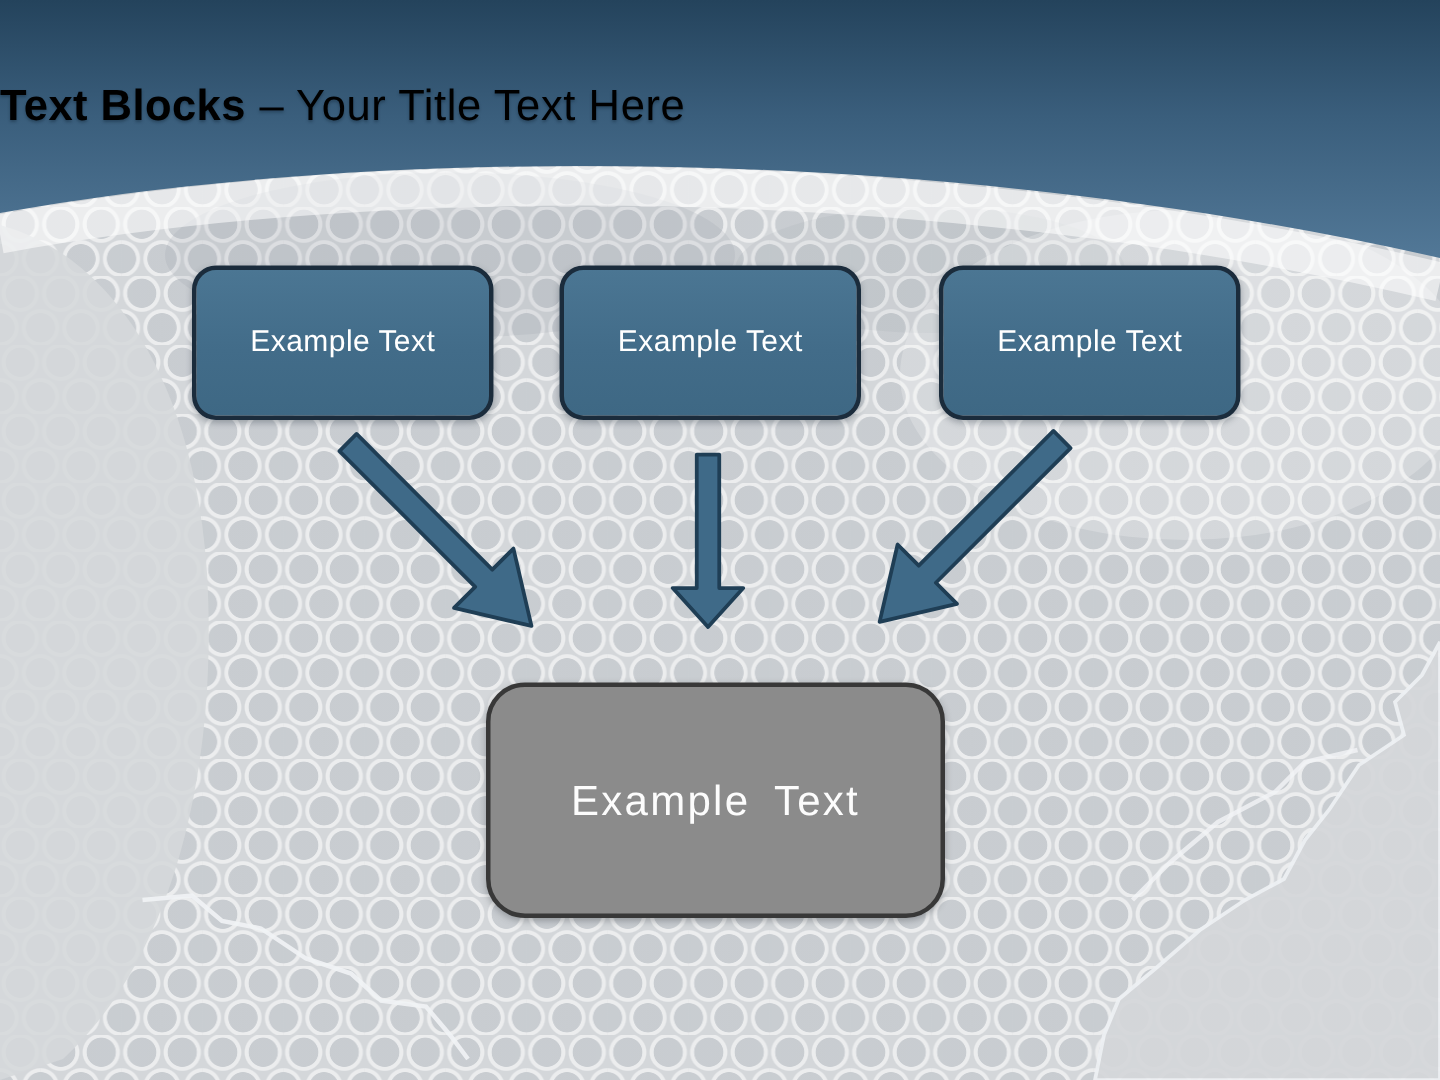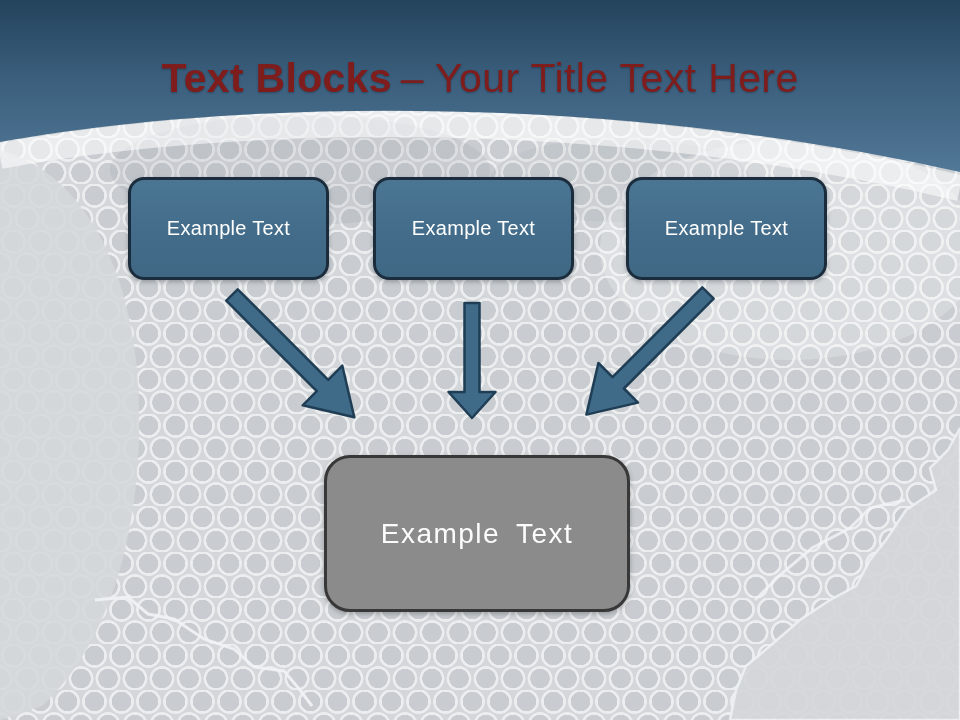--- a/index.html
+++ b/index.html
@@ -17,21 +17,21 @@
     background-image:
       radial-gradient(circle 13px at 13.5px 11.5px, rgba(171,178,186,0.28) 0 9.5px, rgba(255,255,255,0.55) 10px 12px, rgba(0,0,0,0) 12.8px),
       radial-gradient(circle 13px at 0px 34.5px,  rgba(171,178,186,0.28) 0 9.5px, rgba(255,255,255,0.55) 10px 12px, rgba(0,0,0,0) 12.8px),
       radial-gradient(circle 13px at 27px 34.5px, rgba(171,178,186,0.28) 0 9.5px, rgba(255,255,255,0.55) 10px 12px, rgba(0,0,0,0) 12.8px);
     background-size:27px 46px;
   }
   .decor,.arrows{position:absolute;left:0;top:0;pointer-events:none;}
   
   .title{
     position:absolute;top:54px;left:0;width:100%;
-    text-align:center;color:#7f1d1d;font-size:41px;line-height:1.2;
+    color:#000000;font-size:29px;line-height:1.2;
     text-shadow:0 1px 2px rgba(10,25,40,0.35);
     white-space:nowrap;
   }
   .t-bold{font-weight:700;letter-spacing:0.3px;}
   .t-reg{font-weight:400;margin-left:9px;letter-spacing:0.4px;}
   
   .block{
     position:absolute;top:177px;width:201px;height:103px;
     box-sizing:border-box;
     background:linear-gradient(180deg,#4b7693 0%,#426c89 55%,#3e6884 100%);

